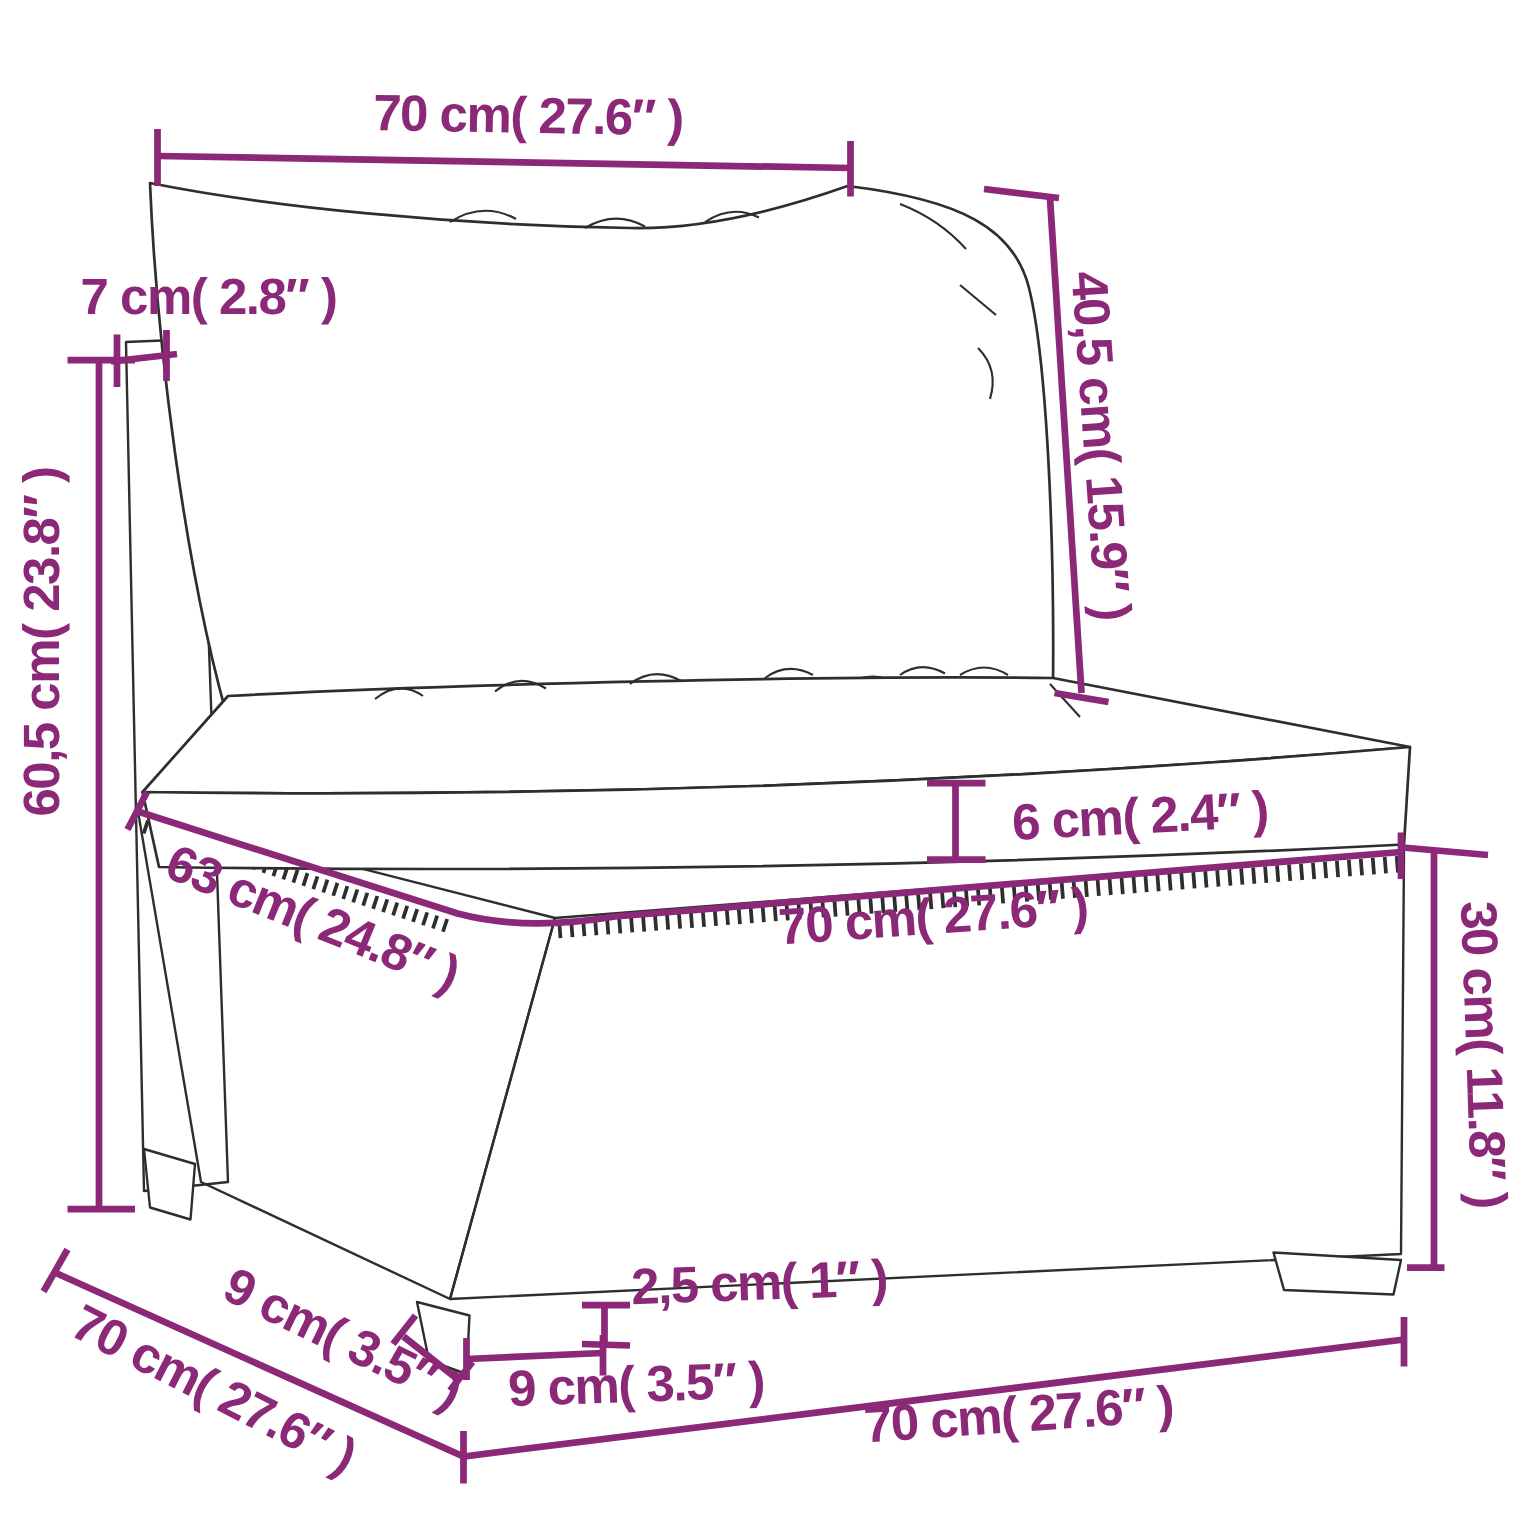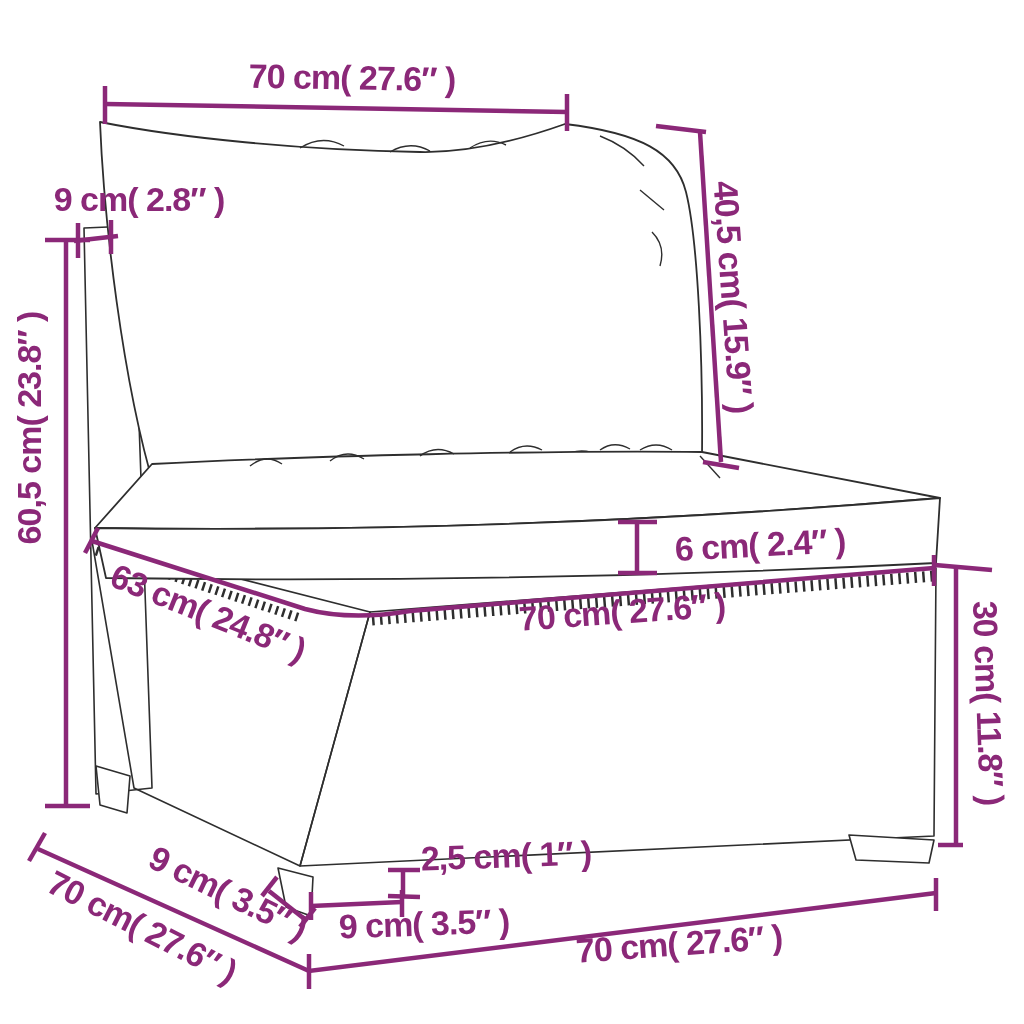--- a/index.html
+++ b/index.html
@@ -160,21 +160,21 @@
       <path class="dimline" d="M311,906 L402,902"></path>
       <path class="dimline" d="M311,892 L311,920"></path>
       <path class="dimline" d="M402,890 L402,917"></path>
     </g>
   </svg>
 
   <div class="dim" style="--x:352px;--y:78px;--r:1deg">70 cm( 27.6″ )</div>
 
   <div class="dim" style="--x:733px;--y:297px;--r:86deg">40,5 cm( 15.9″ )</div>
 
-  <div class="dim" style="--x:139px;--y:199px;--r:0deg">9 cm( 2.8″ )</div>
+  <div class="dim" style="--x:139px;--y:199px;--r:0deg">7 cm( 2.8″ )</div>
 
   <div class="dim" style="--x:29px;--y:428px;--r:-90deg">60,5 cm( 23.8″ )</div>
 
   <div class="dim" style="--x:760px;--y:545px;--r:-3deg">6 cm( 2.4″ )</div>
 
   <div class="dim" style="--x:622px;--y:612px;--r:-4deg">70 cm( 27.6″ )</div>
 
   <div class="dim" style="--x:988px;--y:703px;--r:88deg">30 cm( 11.8″ )</div>
 
   <div class="dim" style="--x:208px;--y:613px;--r:22deg">63 cm( 24.8″ )</div>

